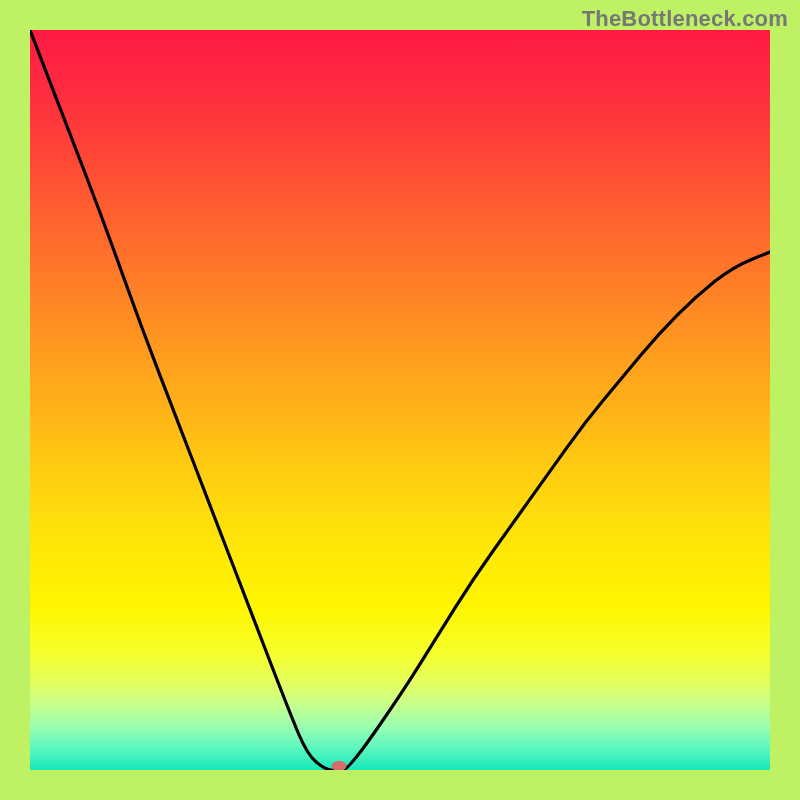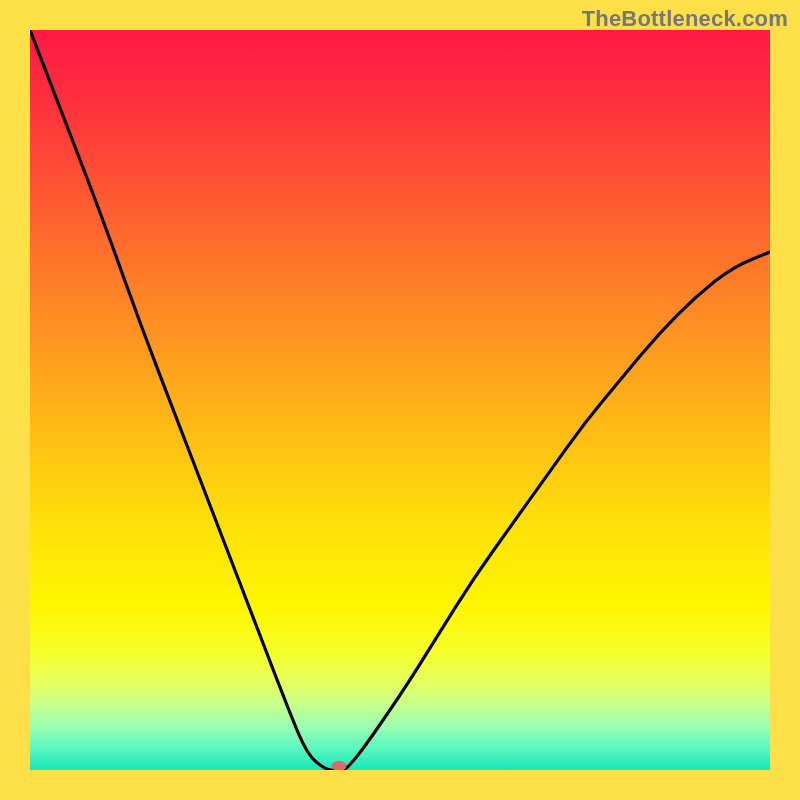--- a/index.html
+++ b/index.html
@@ -7,21 +7,21 @@
     padding: 0;
     width: 800px;
     height: 800px;
     background: #000;
     font-family: Arial, Helvetica, sans-serif;
   }
   .frame {
     position: relative;
     width: 800px;
     height: 800px;
-    background: #fde047;
+    background: #bef264;
   }
   .watermark {
     position: absolute;
     top: 6px;
     right: 12px;
     color: #777;
     font-size: 22px;
     font-weight: 600;
     letter-spacing: 0.2px;
     z-index: 20;

